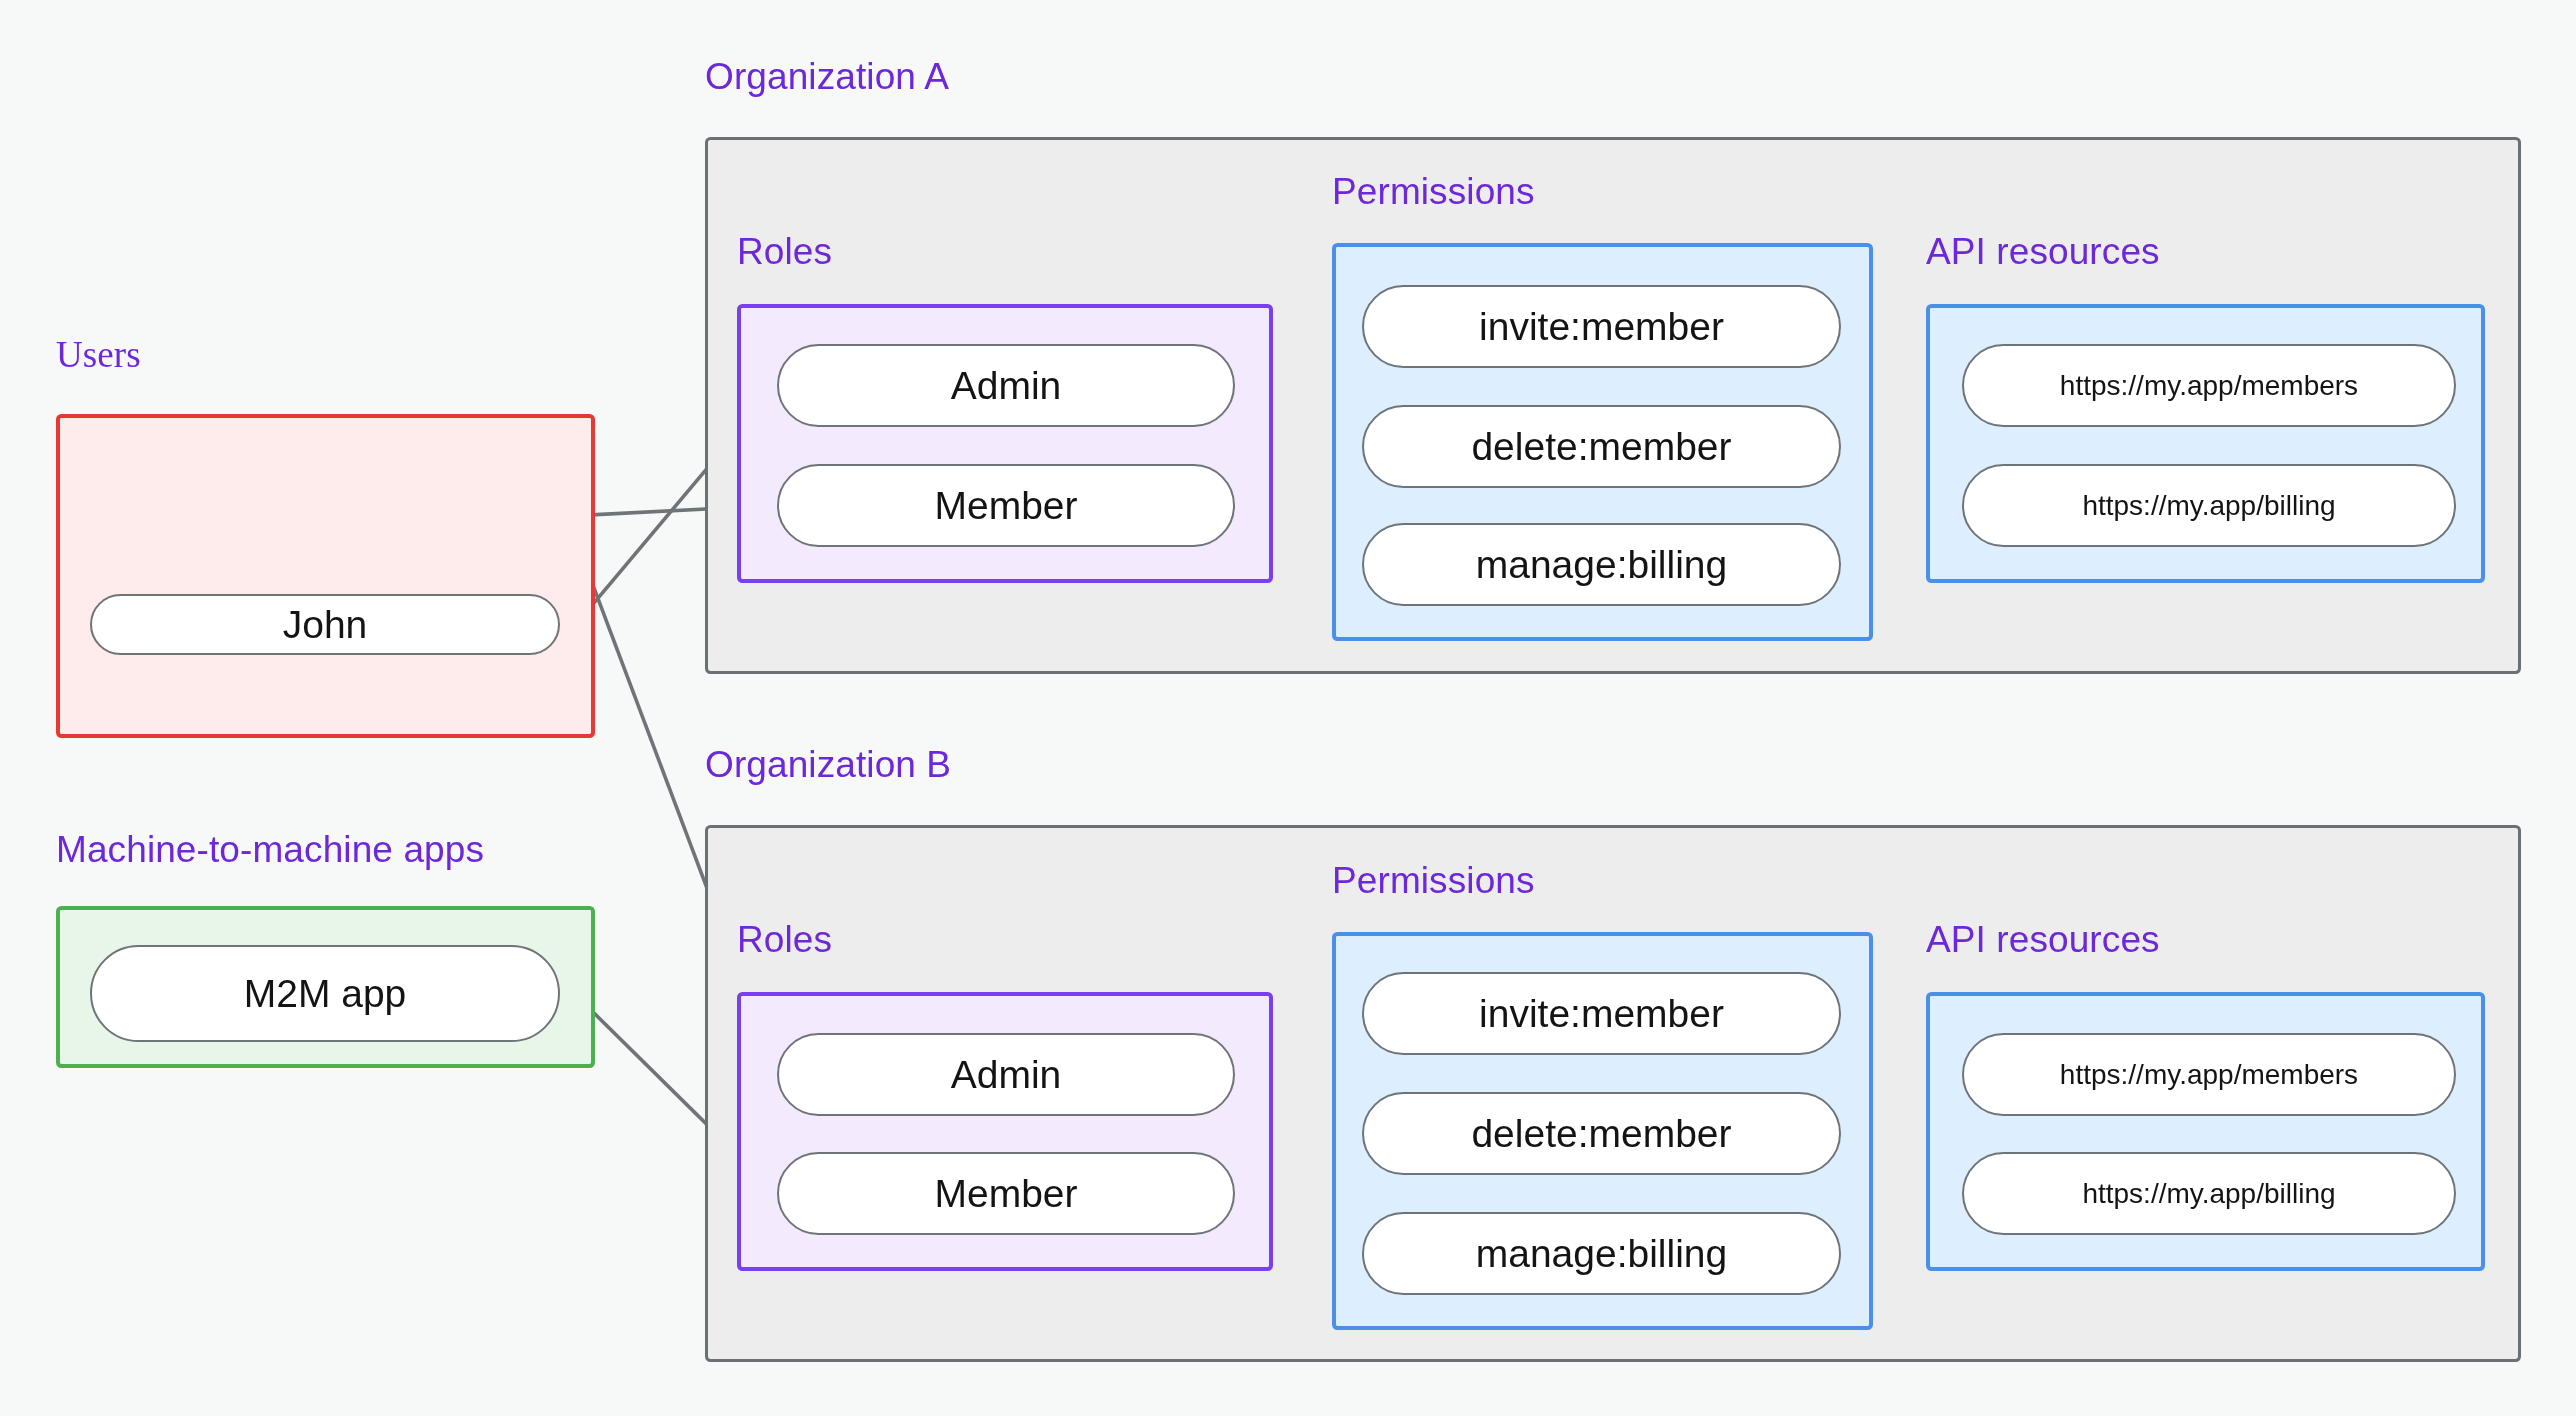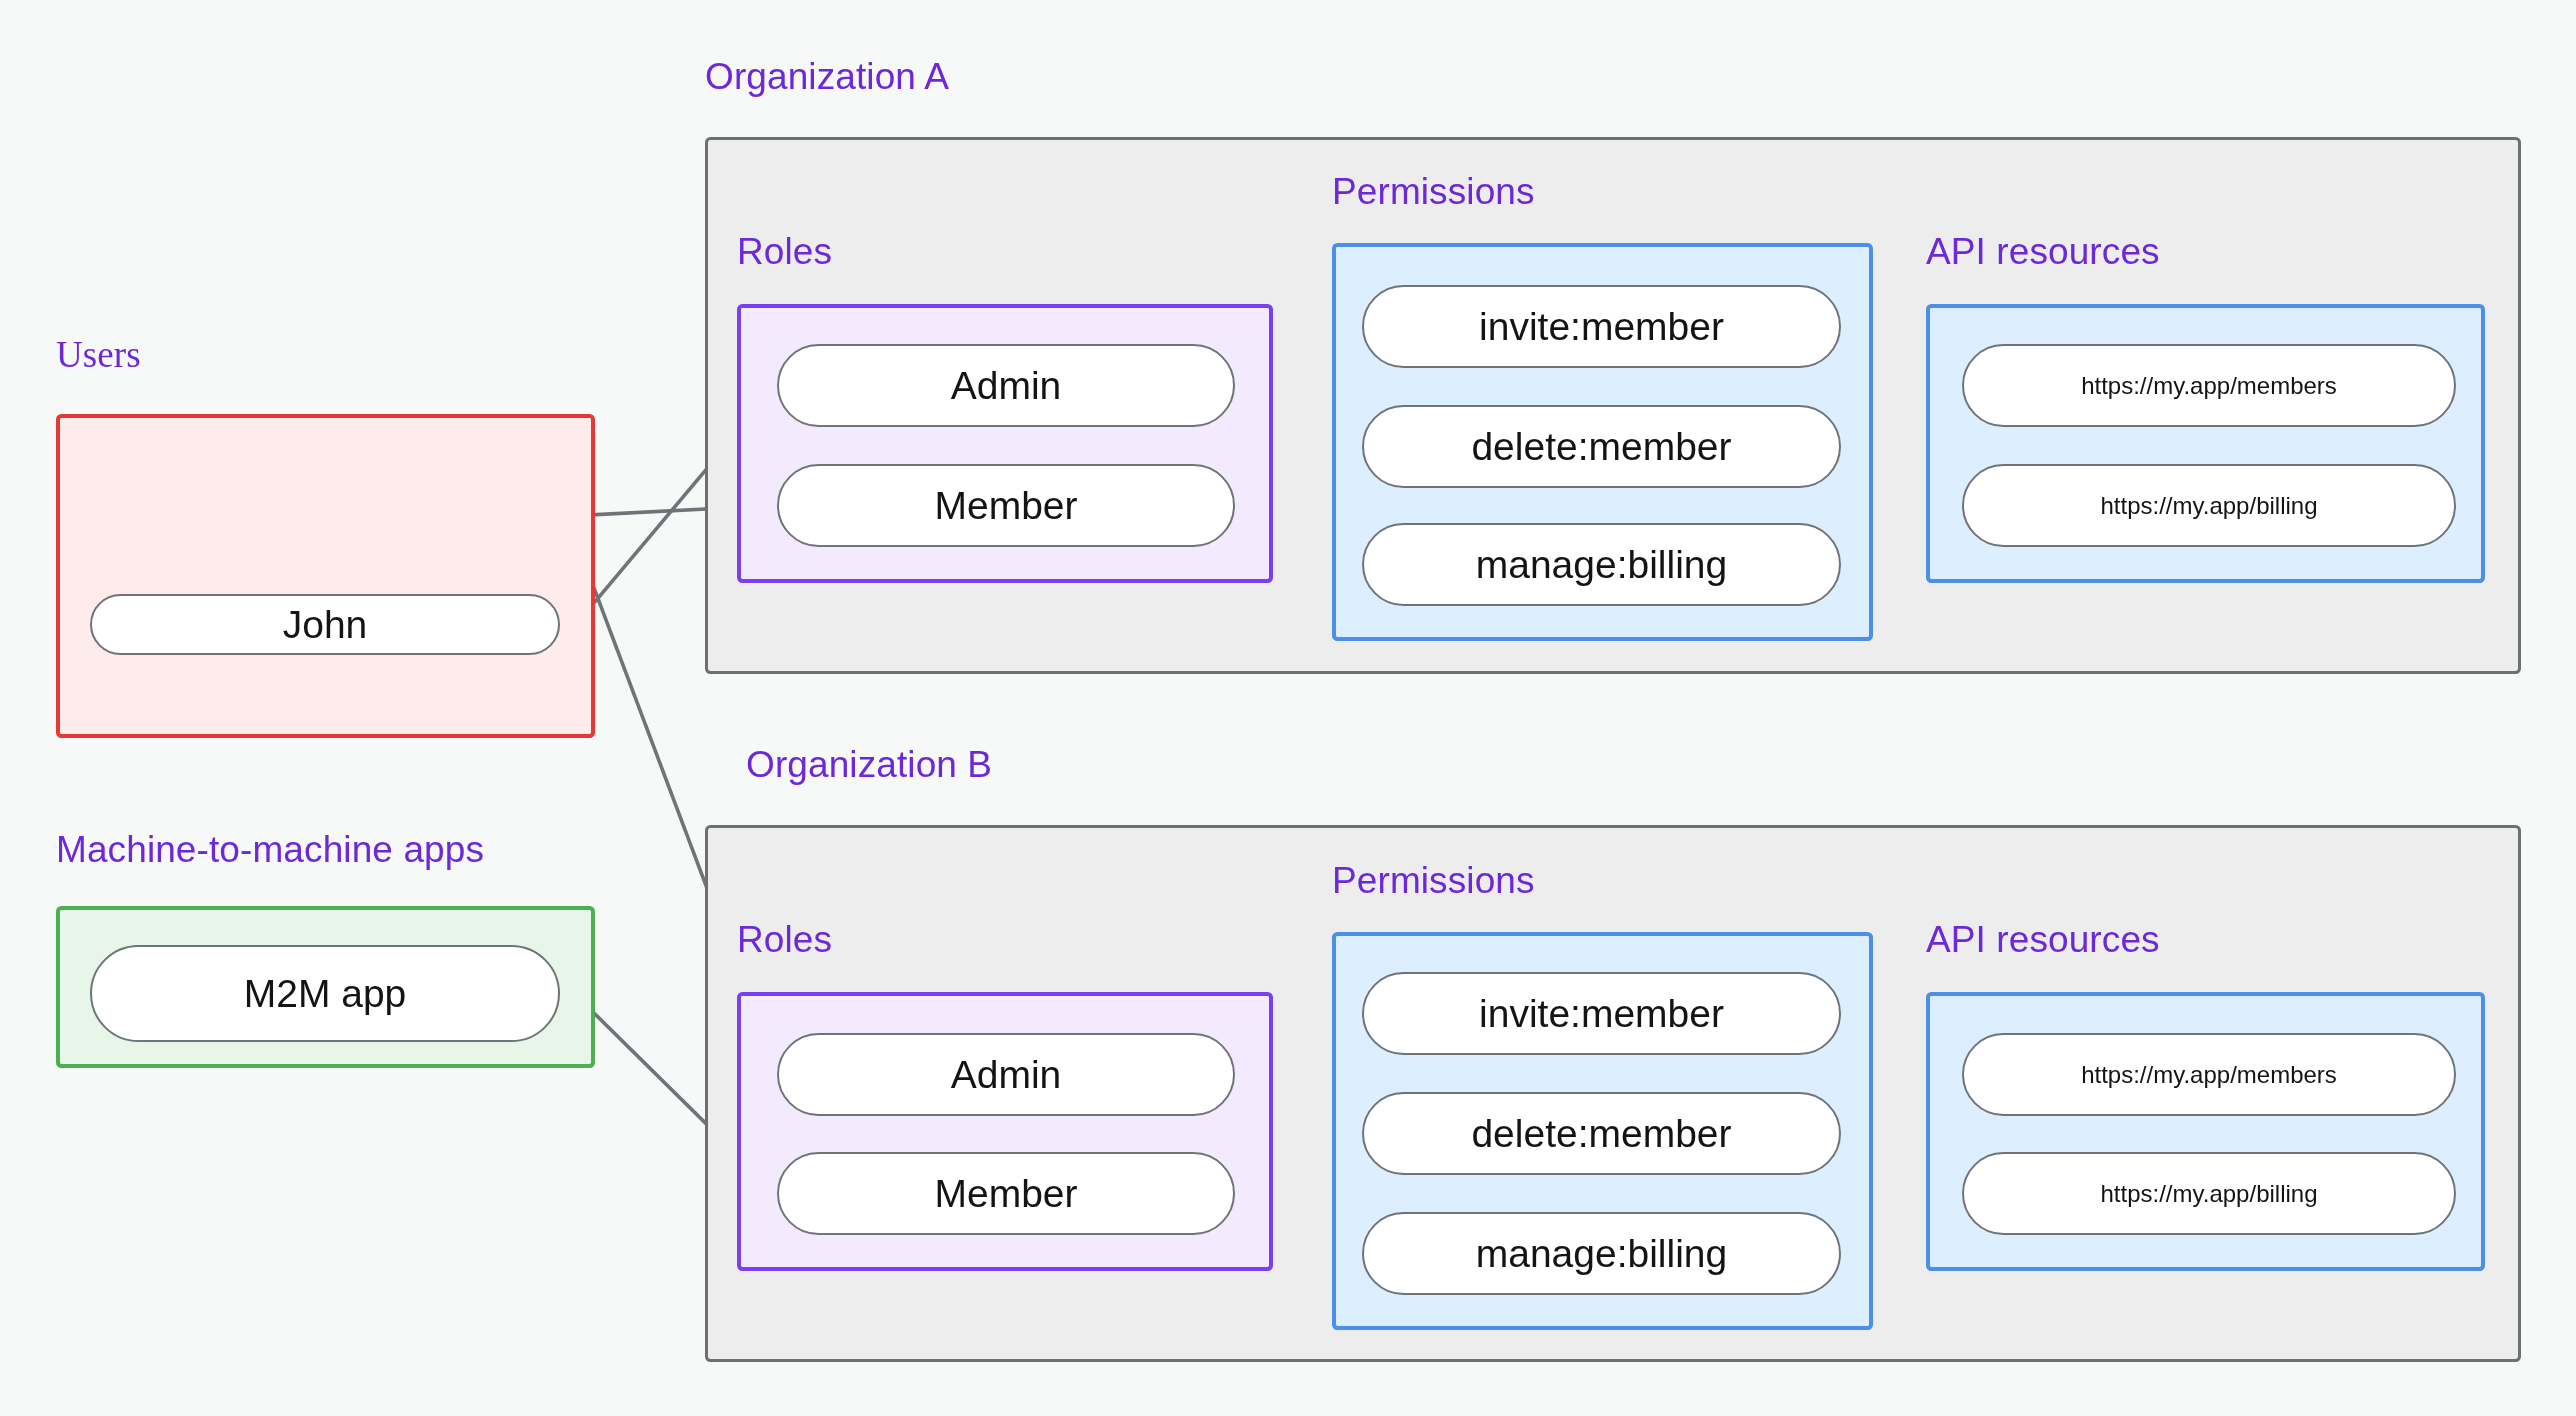--- a/index.html
+++ b/index.html
@@ -58,21 +58,21 @@
     background:#ffffff;
     border:2.7px solid #6f7478;
     border-radius:900px;
     display:flex;
     align-items:center;
     justify-content:center;
     font-size:39px;
     color:#141414;
     white-space:nowrap;
   }
-  .pill.small{font-size:24px;}
+  .pill.small{font-size:28px;}
   #links{position:absolute;inset:0;width:2576px;height:1416px;pointer-events:none;}
 </style>
 </head>
 <body>
 
 <div id="canvas">
 
   <svg id="links" viewBox="0 0 2859 1572">
     <g stroke="#6f7478" stroke-width="4" fill="none">
 
@@ -144,21 +144,21 @@
   <div class="region perms" style="left:1332px;top:243px;width:541px;height:398px;"></div>
   <div class="pill" style="left:1362px;top:285px;width:479px;height:83px;">invite:member</div>
   <div class="pill" style="left:1362px;top:405px;width:479px;height:83px;">delete:member</div>
   <div class="pill" style="left:1362px;top:523px;width:479px;height:83px;">manage:billing</div>
 
   <div class="grp-label" style="left:1926px;top:231px;">API resources</div>
   <div class="region apis" style="left:1926px;top:304px;width:559px;height:279px;"></div>
   <div class="pill small" style="left:1962px;top:344px;width:494px;height:83px;">https://my.app/members</div>
   <div class="pill small" style="left:1962px;top:464px;width:494px;height:83px;">https://my.app/billing</div>
 
-  <div class="grp-label" style="left:705px;top:744px;margin-left:41px;">Organization B</div>
+  <div class="grp-label" style="left:705px;top:744px;">Organization B</div>
   <div class="region org" style="left:705px;top:825px;width:1816px;height:537px;"></div>
 
   <div class="grp-label" style="left:737px;top:919px;">Roles</div>
   <div class="region roles" style="left:737px;top:992px;width:536px;height:279px;"></div>
   <div class="pill" style="left:777px;top:1033px;width:458px;height:83px;">Admin</div>
   <div class="pill" style="left:777px;top:1152px;width:458px;height:83px;">Member</div>
 
   <div class="grp-label" style="left:1332px;top:860px;">Permissions</div>
   <div class="region perms" style="left:1332px;top:932px;width:541px;height:398px;"></div>
   <div class="pill" style="left:1362px;top:972px;width:479px;height:83px;">invite:member</div>

